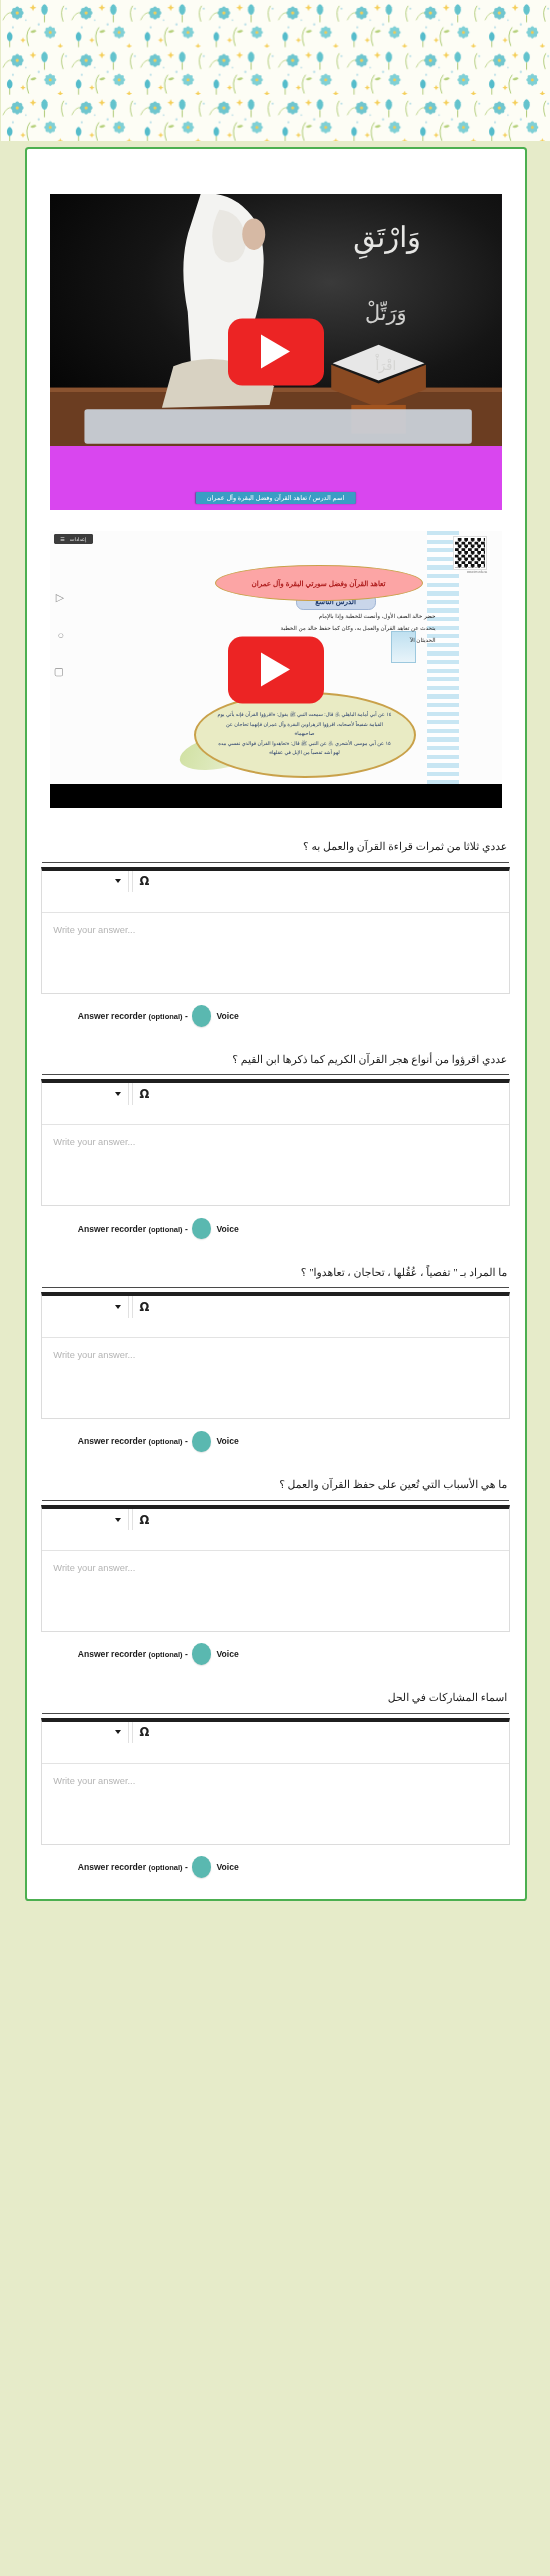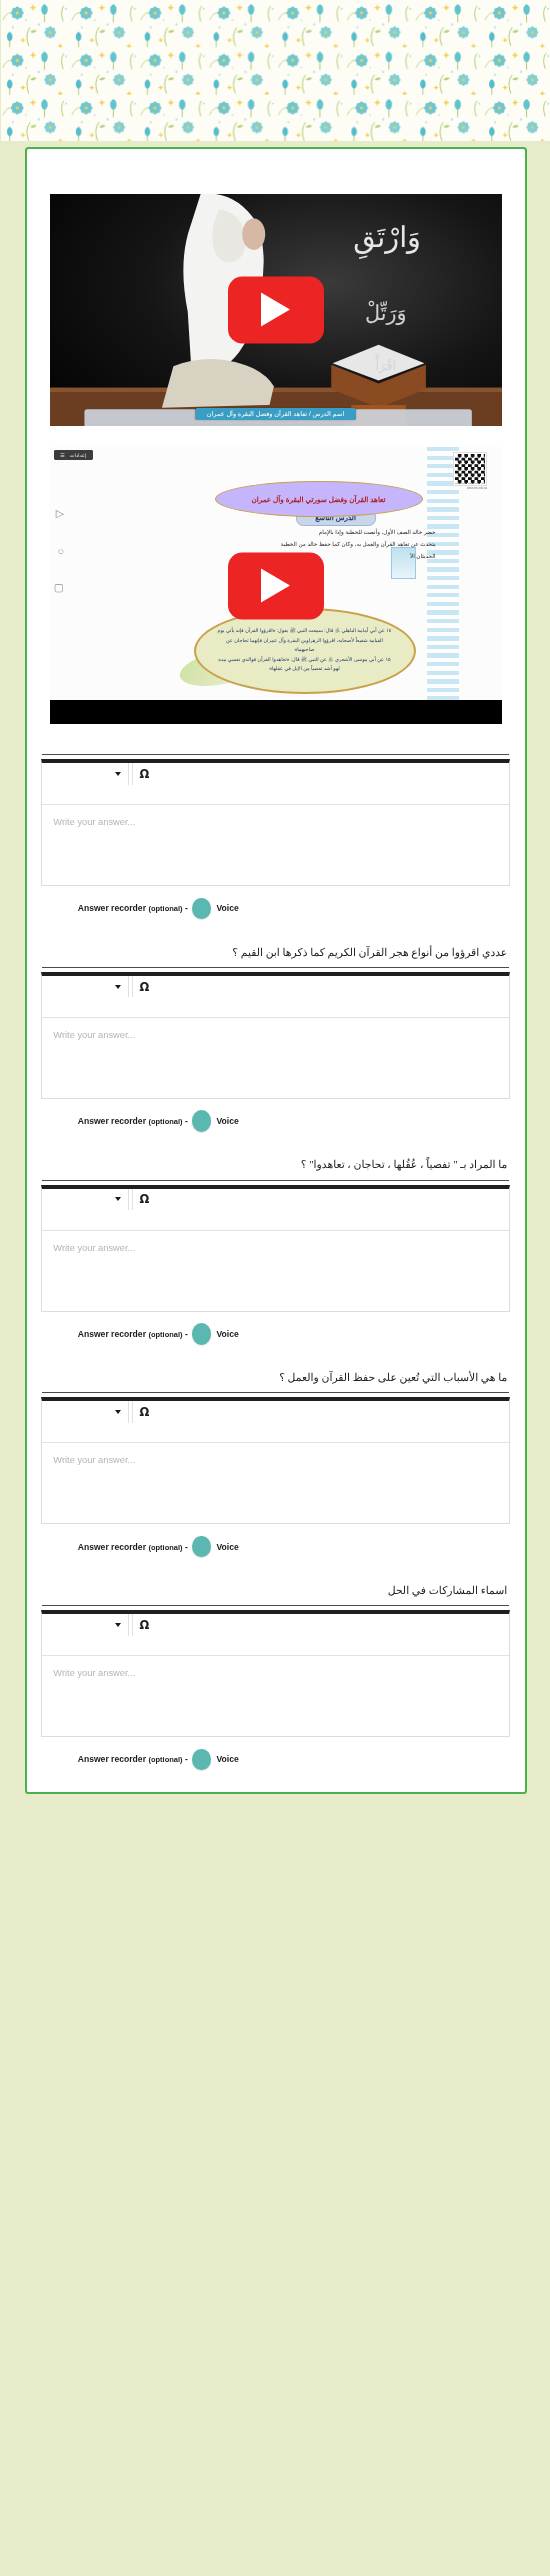--- a/index.html
+++ b/index.html
@@ -52,21 +52,21 @@
     padding: 13px 14.3px 18.6px 14.3px;
   }
 
   
   .video-wrap { margin: 21.5px 0 0 0; display: flex; justify-content: center; }
   .video-wrap.first { margin-top: 32px; }
 
   .video {
     position: relative;
     width: 452px;
-    height: 232px;
+    height: 316px;
     overflow: hidden;
     background: #d946ef;
   }
   .video.v2 { height: 277px; background: #ffffff; }
 
   .play-btn {
     position: absolute;
     left: 50%; top: 50%;
     transform: translate(-50%, -50%);
     width: 96px; height: 67px;
@@ -127,21 +127,21 @@
     position: absolute; top: 26px; right: 126px;
     background: #c9d6ea; color: #1e3a6b;
     font-size: 7.2px; font-weight: bold;
     padding: 2.9px 18.6px; border-radius: 7.2px; z-index: 6;
     border: 0.7px solid #9fb4d4;
     margin-top: 36px;
   }
   .lesson-title-oval {
     position: absolute; top: 34px; right: 79px;
     width: 208px; height: 36px;
-    background: #c4b5fd;
+    background: #fca5a5;
     border: 1.4px solid #c9a14a;
     border-radius: 50%;
     display: flex; align-items: center; justify-content: center;
     color: #b02020; font-size: 7.2px; font-weight: bold; z-index: 6;
     text-align: center;
   }
   .v2-text-lines {
     position: absolute; top: 80px; right: 66px; left: 129px;
     color: #2b2b2b; font-size: 5.7px; line-height: 2.1; z-index: 5;
     text-align: justify;
@@ -415,20 +415,21 @@
         <div class="v2-bottombar"></div>
       </div>
 
       <div class="play-btn">
         <span class="tri"></span>
       </div>
     </div>
   </div>
 
   <div class="question-block first-q">
+    <div class="q-text">عددي ثلاثا من ثمرات قراءة القرآن والعمل به ؟</div>
     <div class="q-underline"></div>
 
     <div class="editor">
       <div class="editor-toolbar">
         <div class="tb-group">
           <div class="tb-btn" style="min-width:85px;justify-content:flex-end;padding-right:5.7px;">
             <span class="tb-caret"></span>
           </div>
         </div>
         <div class="tb-sep"></div>

